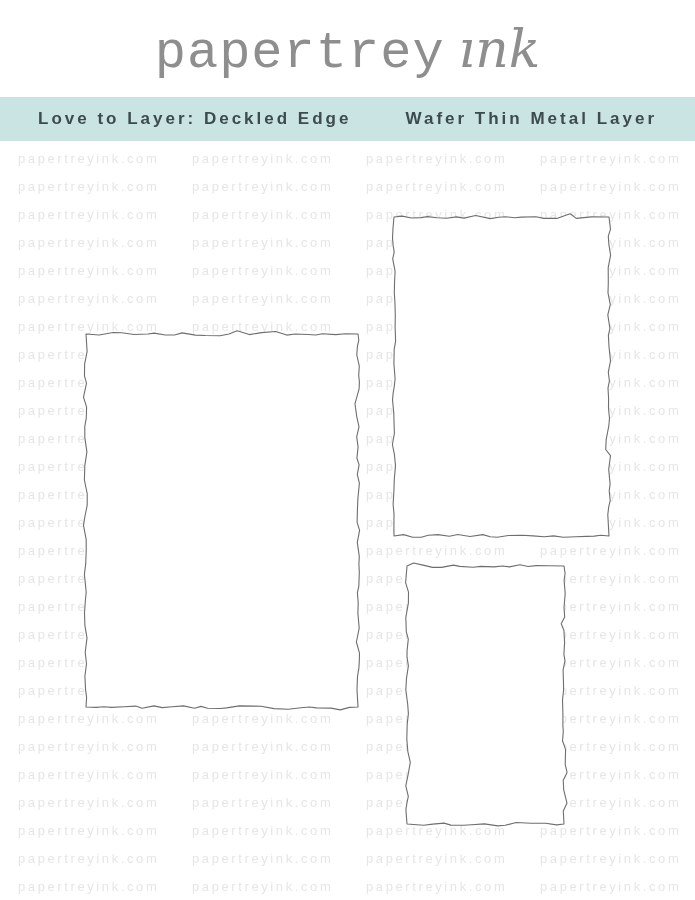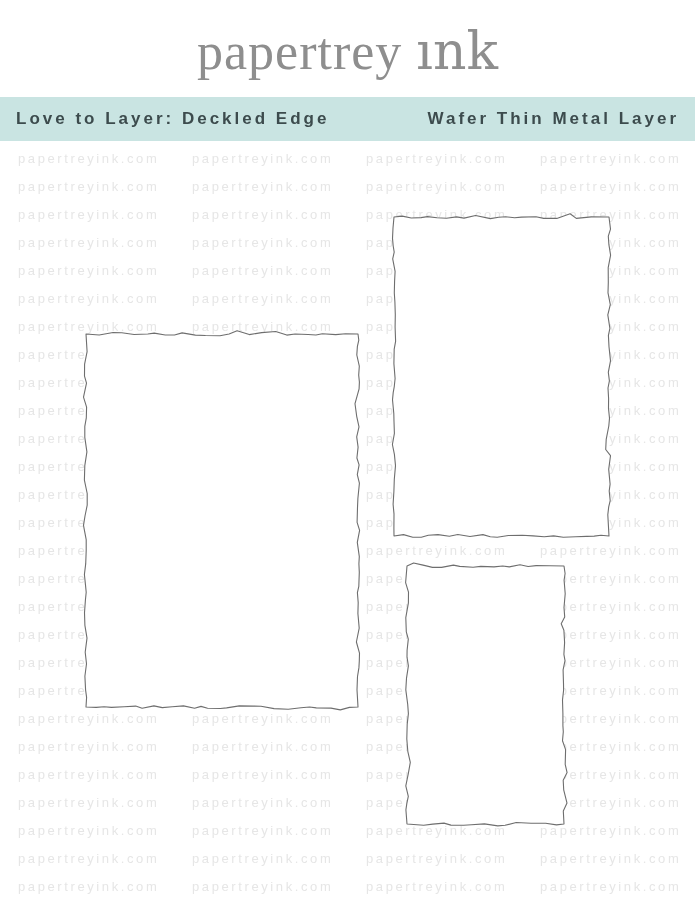--- a/index.html
+++ b/index.html
@@ -17,44 +17,45 @@
     align-items:center;
     justify-content:center;
   }
   .logo{
     display:flex;
     align-items:baseline;
     gap:14px;
     margin-top:6px;
   }
   .brand-serif{
-    font-family:Liberation Serif, serif;
+    font-family:Liberation Mono, monospace;
     font-size:52px;
     letter-spacing:1px;
     color:var(--brand-fg,#8e8e8e);
     line-height:1;
   }
   .brand-script-wrap{
     position:relative;
     display:inline-block;
   }
   .brand-script{
     font-family:"DejaVu Serif","Liberation Serif",serif;
+    font-style:italic;
     font-size:52px;
     color:var(--brand-fg,#8e8e8e);
     line-height:1;
   }
   
   .banner{
     height:44px;
     background:var(--banner-bg,#c9e4e2);
     display:flex;
     align-items:center;
     justify-content:space-between;
-    padding:0 16px;
+    padding:0 38px;
     box-sizing:border-box;
   }
   .banner span{
     font-size:17px;
     font-weight:bold;
     letter-spacing:3px;
     color:var(--banner-fg,#3c4b4d);
     white-space:nowrap;
   }
   

